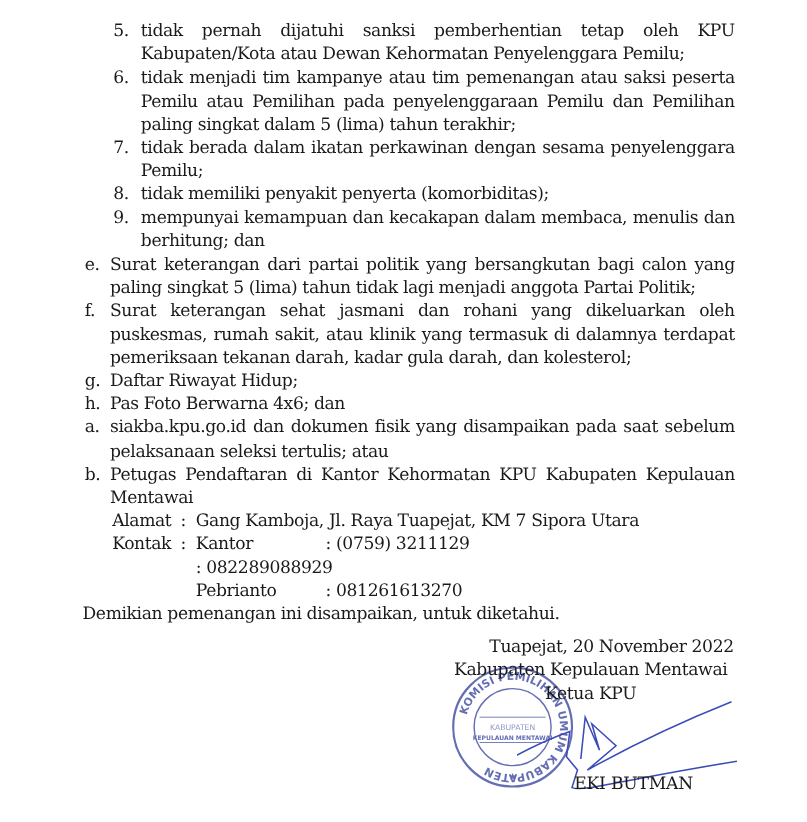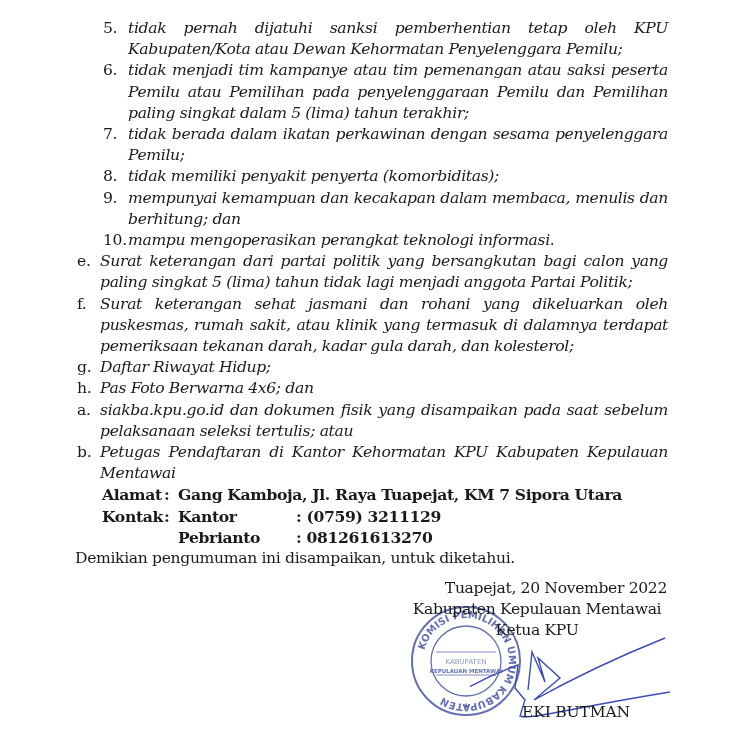--- a/index.html
+++ b/index.html
@@ -7,26 +7,26 @@
     width:734px; height:747px; background:#ffffff; overflow:hidden; position:relative;
     font-family: "DejaVu Serif", "Liberation Serif", serif;
     color:#1a1a1a;
   }
   .doc {
     position:absolute; left:75px; top:18px; width:593px;
     font-size:15.6px; line-height:21.2px; letter-spacing:-0.35px;
   }
   .row { display:flex; }
   .num { flex:0 0 auto; }
-  .txt { flex:1 1 auto; text-align:justify;font-style:italic; }
+  .txt { flex:1 1 auto; text-align:justify; }
   .lvl2 { padding-left:28px; }
   .lvl2 .num { width:25px; }
   .lvl1 .num { width:25px; padding-left:2px; box-sizing:border-box; }
   .para { text-align:justify; }
-  .contact { padding-left:27px;font-weight:bold; }
+  .contact { padding-left:27px; }
   .crow { display:flex; }
   .c1 { width:62px; }
   .c2 { width:14px; }
   .c3 { width:118px; }
   .c4 { }
   .sign {
     position:absolute; right:67px; top:578px; width:260px; text-align:center;
     font-size:15.6px; line-height:21.2px; letter-spacing:-0.35px;
   }
   .sign .date { text-align:right; }
@@ -51,24 +51,20 @@
         <span class="num">7.</span>
         <span class="txt">tidak berada dalam ikatan perkawinan dengan sesama penyelenggara Pemilu;</span>
       </div>
     <div class="row lvl2">
         <span class="num">8.</span>
         <span class="txt">tidak memiliki penyakit penyerta (komorbiditas);</span>
       </div>
     <div class="row lvl2">
         <span class="num">9.</span>
         <span class="txt">mempunyai kemampuan dan kecakapan dalam membaca, menulis dan berhitung; dan</span>
-      </div>
-    <div class="row lvl2">
-        <span class="num">10.</span>
-        <span class="txt">mampu mengoperasikan perangkat teknologi informasi.</span>
       </div>
   </div>
 
   <div>
     <div class="row lvl1">
         <span class="num">e.</span>
         <span class="txt">Surat keterangan dari partai politik yang bersangkutan bagi calon yang paling singkat 5 (lima) tahun tidak lagi menjadi anggota Partai Politik;</span>
       </div>
     <div class="row lvl1">
         <span class="num">f.</span>
@@ -104,30 +100,31 @@
     </div>
     <div class="crow">
       <span class="c1">Kontak</span>
       <span class="c2">:</span>
       <span class="c3">Kantor</span>
       <span class="c4">: (0759) 3211129</span>
     </div>
     <div class="crow">
       <span class="c1"></span>
         <span class="c2"></span>
+      <span class="c4">: 082289088929</span>
     </div>
     <div class="crow">
       <span class="c1"></span>
         <span class="c2"></span>
       <span class="c3">Pebrianto</span>
       <span class="c4">: 081261613270</span>
     </div>
   </div>
 
-  <div>Demikian pengumuman ini disampaikan, untuk diketahui.</div>
+  <div>Demikian pemenangan ini disampaikan, untuk diketahui.</div>
 </div>
 
 <svg class="stamp" viewBox="0 0 112 112">
   <defs>
     <path id="ringpath" d="M 56 56 m -43 0 a 43 43 0 1 1 86 0 a 43 43 0 1 1 -86 0"></path>
   </defs>
   <circle cx="56" cy="56" r="54" fill="none" stroke="#4a55a8" stroke-width="2"></circle>
   <circle cx="56" cy="56" r="35" fill="none" stroke="#4a55a8" stroke-width="1.3"></circle>
   <text font-family="DejaVu Sans, sans-serif" font-size="10" font-weight="bold" fill="#4a55a8">
     <textPath href="#ringpath" startOffset="4%" id="ringtext">KOMISI PEMILIHAN UMUM KABUPATEN</textPath>

